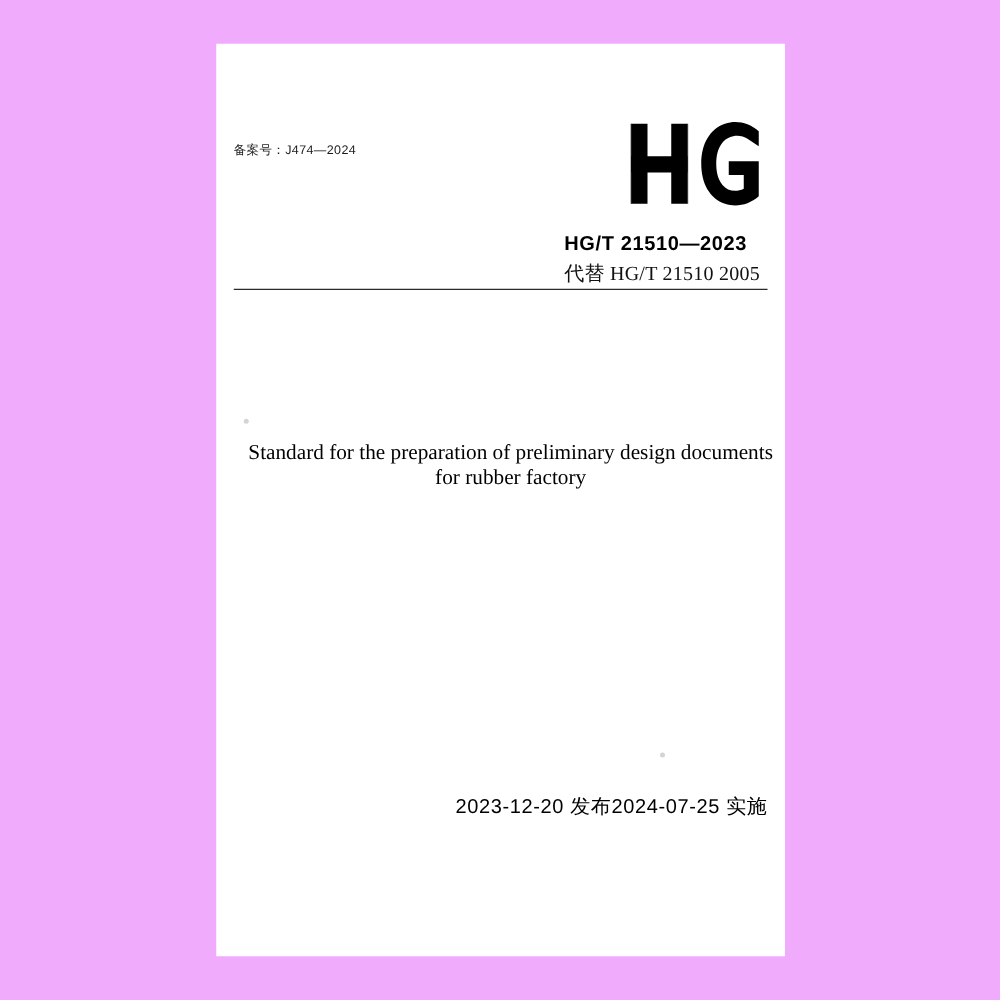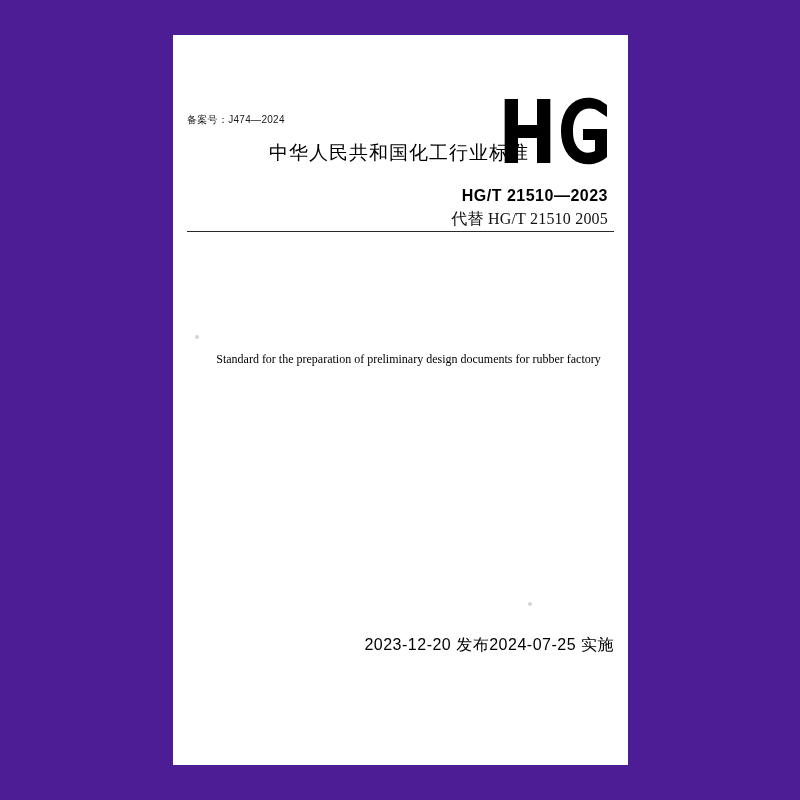--- a/index.html
+++ b/index.html
@@ -10,21 +10,21 @@
   body {
     width: 800px;
     height: 800px;
     overflow: hidden;
     font-family: "Liberation Sans", sans-serif;
   }
   #page {
     position: relative;
     width: 800px;
     height: 800px;
-    background: #4c1d95;
+    background: #f0abfc;
   }
   .cover {
     position: absolute;
     left: 173px;
     top: 35px;
     width: 455px;
     height: 730px;
     background: #ffffff;
     box-sizing: border-box;
     overflow: hidden;
@@ -55,21 +55,21 @@
     top: 60px;
     width: 110px;
     height: 72px;
   }
   .hg-logo svg { display: block; }
 
   .std-code {
     position: absolute;
     right: 20px;
     top: 152px;
-    text-align: right;
+    text-align: left;
   }
   .std-code .main {
     font-size: 16px;
     font-weight: bold;
     color: #000;
     letter-spacing: 0.5px;
     font-family: "Liberation Sans", sans-serif;
   }
   .std-code .replaces {
     font-size: 16px;
@@ -99,21 +99,21 @@
     letter-spacing: 2px;
     color: #000;
     font-family: "Liberation Sans", sans-serif;
   }
   .title-en {
     position: absolute;
     left: 16px;
     right: 0;
     top: 317px;
     text-align: center;
-    font-size: 12px;
+    font-size: 17px;
     color: #000;
     font-family: "Liberation Serif", serif;
     letter-spacing: 0px;
   }
 
   .dates {
     position: absolute;
     left: 14px;
     right: 14px;
     top: 600px;
@@ -150,21 +150,20 @@
 </style>
 </head>
 <body>
 
 <div id="page">
 
   <div class="cover">
 
     <div class="record-no">备案号：J474—2024</div>
 
-    <div class="issuer-line">中华人民共和国化工行业标准</div>
 
     <div class="hg-logo">
       <svg width="110" height="72" viewBox="0 0 110 72" xmlns="http://www.w3.org/2000/svg">
         <g fill="#000000">
 
           <rect x="2" y="4" width="13" height="64"></rect>
           <rect x="34" y="4" width="13" height="64"></rect>
           <rect x="2" y="30" width="45" height="13"></rect>
 
           <path d="M104 22 L104 10 C96 3 86 1 77 4 C65 8 58 20 58 36 C58 52 65 64 77 68 C86 71 96 69 104 62 L104 34 L80 34 L80 45 L92 45 L92 56 C86 59 79 58 75 53 C71 48 70 42 70 36 C70 30 71 24 75 19 C80 13 89 12 95 16 Z"></path>

